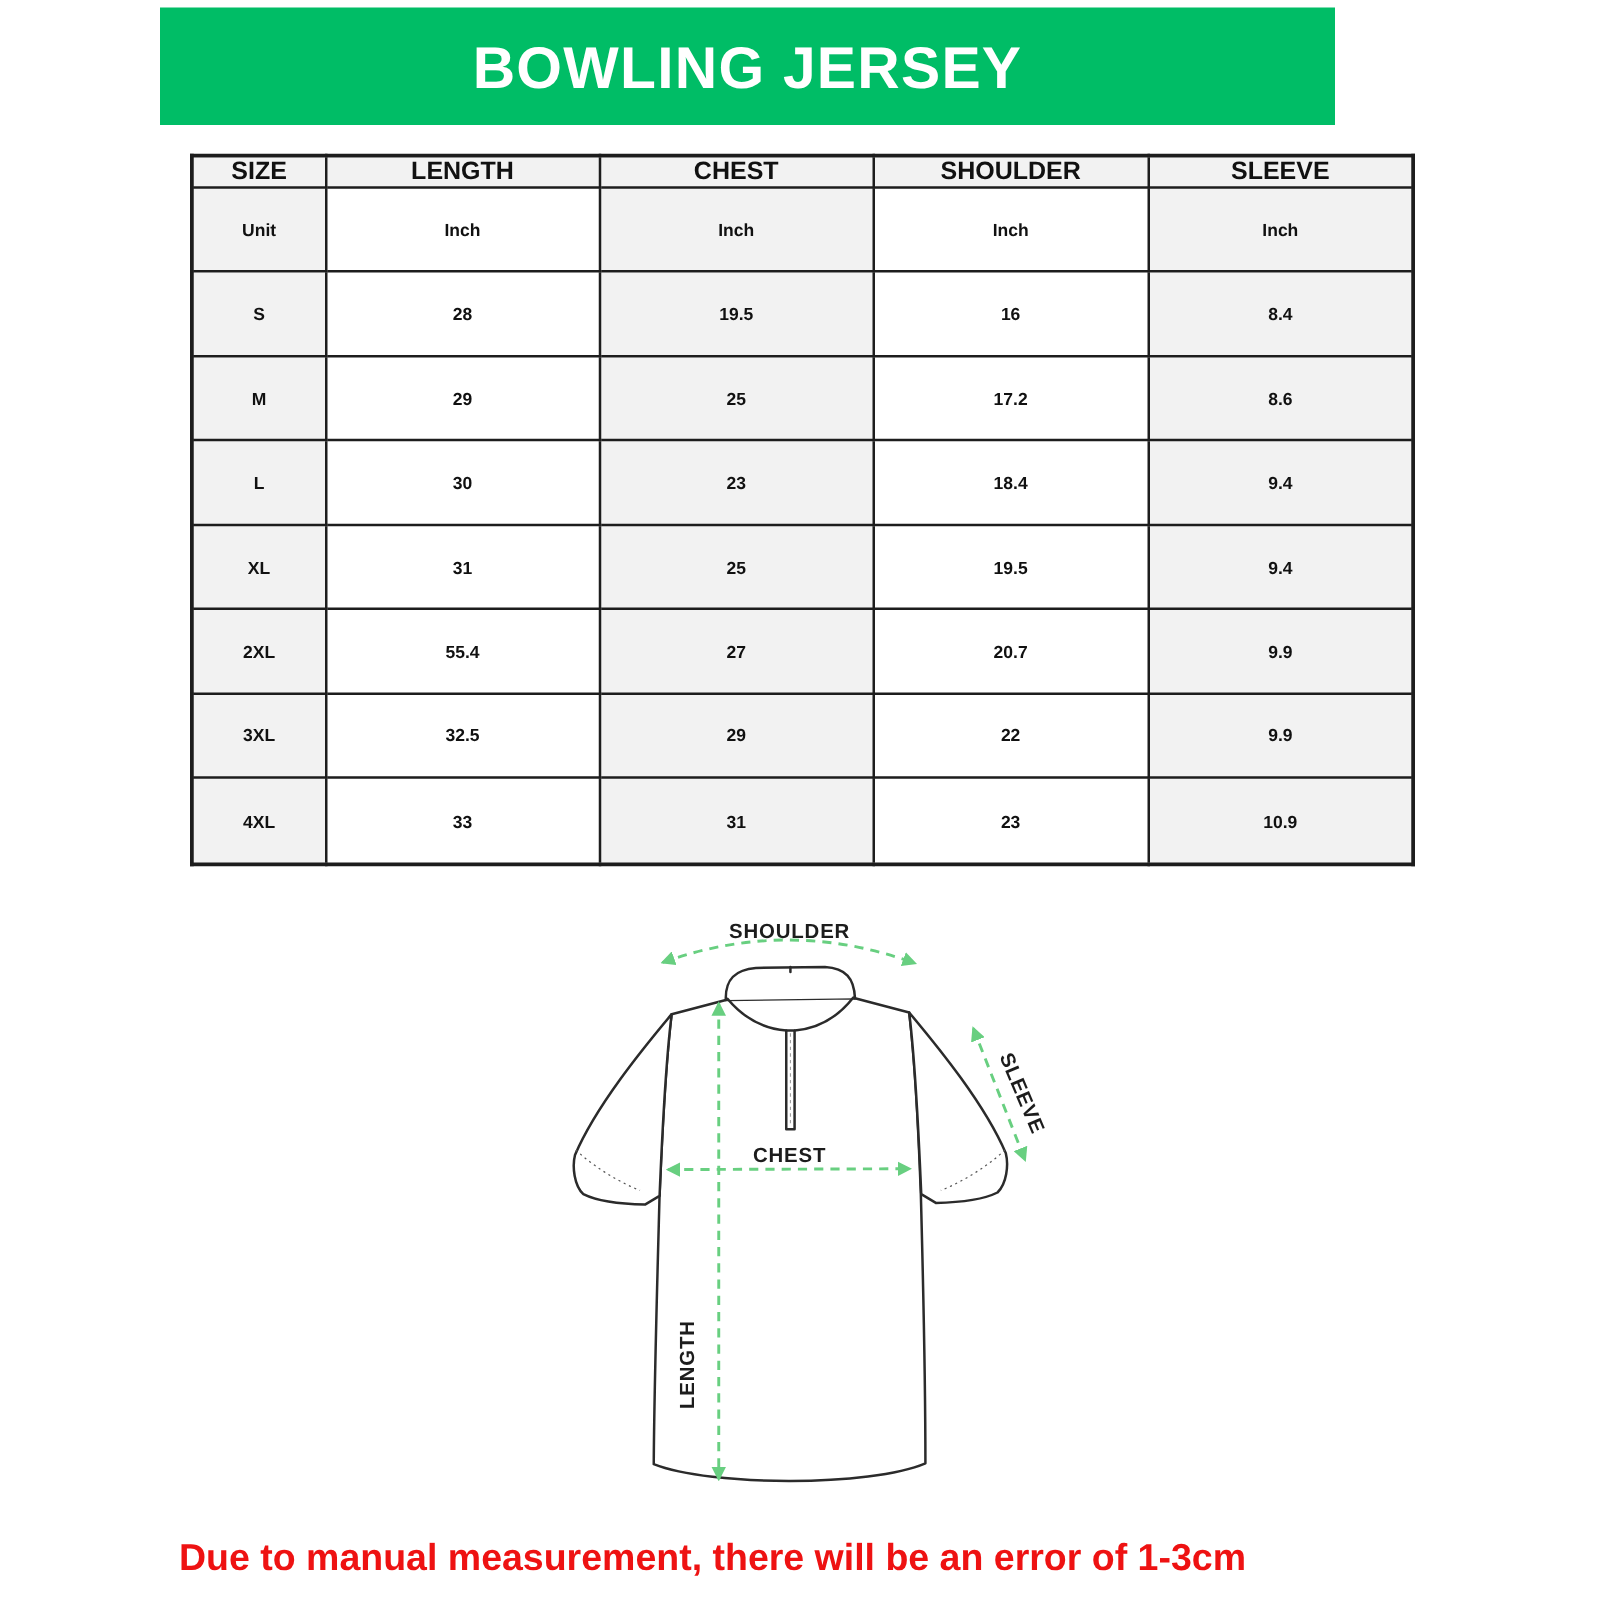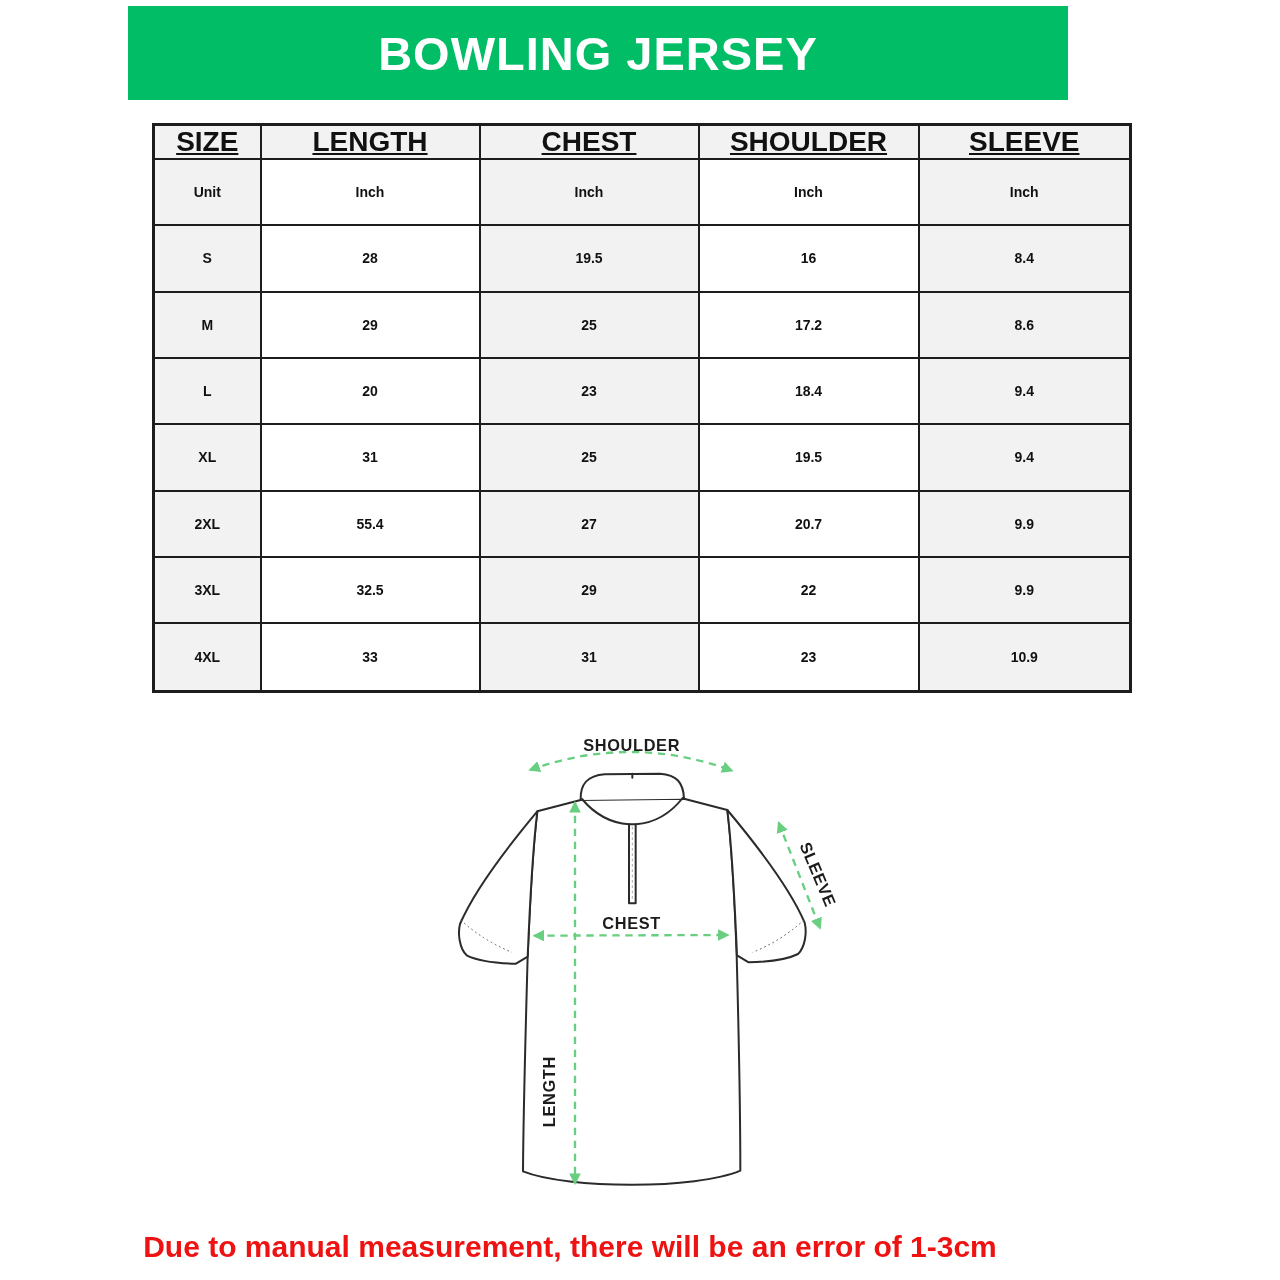--- a/index.html
+++ b/index.html
@@ -21,21 +21,21 @@
     position:absolute; left:152px; top:123px; width:977px; height:570px;
     border-collapse:collapse; table-layout:fixed;
     border:3px solid #1d1d1d;
   }
   table.size-chart th, table.size-chart td {
     border:2px solid #1d1d1d;
     text-align:center; vertical-align:middle;
     font-weight:bold; color:#111111; padding:0;
     overflow:hidden; white-space:nowrap;
   }
-  table.size-chart th { font-size:28px; background:#f2f2f2;text-decoration:underline; }
+  table.size-chart th { font-size:20px; background:#f2f2f2; }
   table.size-chart td { font-size:14px; }
   table.size-chart tbody td:nth-child(odd)  { background:#f2f2f2; }
   table.size-chart tbody td:nth-child(even) { background:#ffffff; }
   .diagram {
     position:absolute; left:430px; top:700px; width:431px; height:520px;
   }
   .note {
     position:absolute; left:0; top:1230px; width:1140px;
     text-align:center; color:#ee1212; font-size:30px; font-weight:bold;
   }
@@ -81,21 +81,21 @@
     </tr>
     <tr>
       <td>M</td>
       <td>29</td>
       <td>25</td>
       <td>17.2</td>
       <td>8.6</td>
     </tr>
     <tr>
       <td>L</td>
-      <td>20</td>
+      <td>30</td>
       <td>23</td>
       <td>18.4</td>
       <td>9.4</td>
     </tr>
     <tr>
       <td>XL</td>
       <td>31</td>
       <td>25</td>
       <td>19.5</td>
       <td>9.4</td>

